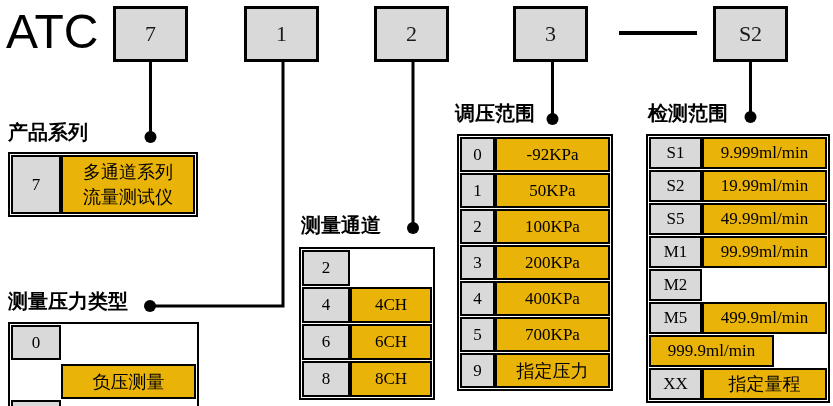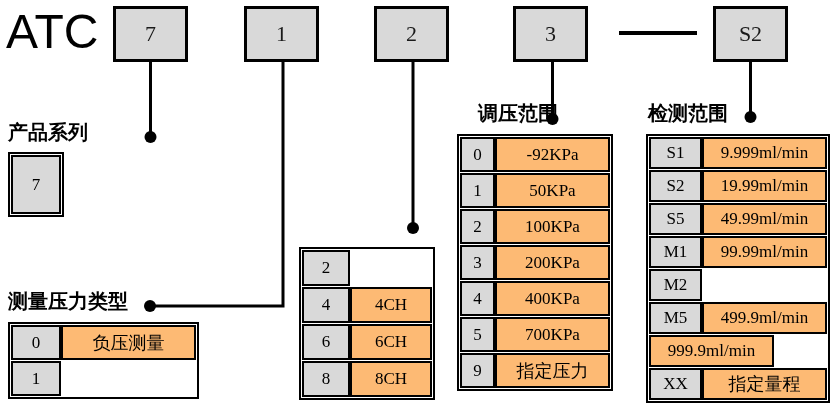--- a/index.html
+++ b/index.html
@@ -28,28 +28,28 @@
     font-weight:bold;font-size:20px;color:#000;white-space:nowrap;
   }
   .tbl{position:absolute;border:2px solid #000;background:#fff;}
   .row{display:flex;margin:1px;}
   .cell{
     border:2px solid #000;
     display:flex;align-items:center;justify-content:center;
     font-size:17px;color:#000;box-sizing:content-box;
   }
   .code{background:#d9d9d9;}
-  .val{background:#fdba74;}
+  .val{background:#eab308;}
   .cjk{font-size:18px;}
   .multiline{white-space:pre-line;line-height:1.35;text-align:left;justify-content:center;}
   
   .t-series .code{width:46px;height:55px;}
   .t-series .val{width:130px;height:55px;}
   .t-ptype .code{width:46px;height:31px;}
-  .t-ptype .val{width:131px;height:31px;}
+  .t-ptype .val{width:131px;height:31px;margin-top:39px;}
   .t-chan .code{width:44px;height:32px;}
   .t-chan .val{width:78px;height:32px;}
   .t-prange .code{width:31px;height:31px;}
   .t-prange .val{width:111px;height:31px;}
   .t-drange .code{width:49px;height:28px;}
   .t-drange .val{width:121px;height:28px;text-align:right;}
 </style>
 </head>
 <body>
 
@@ -75,26 +75,29 @@
 
   <div class="brand">ATC</div>
   <div class="codebox" style="left:113px;">7</div>
   <div class="codebox" style="left:244px;">1</div>
   <div class="codebox" style="left:374px;">2</div>
   <div class="codebox" style="left:513px;">3</div>
   <div class="codebox" style="left:713px;">S2</div>
 
   <div class="hdr" style="left:8px;top:119px;">产品系列</div>
   <div class="hdr" style="left:8px;top:288px;">测量压力类型</div>
-  <div class="hdr" style="left:478px;top:100px;">调压范围</div>
+  <div class="hdr" style="left:301px;top:212px;">测量通道</div>
+  <div class="hdr" style="left:455px;top:100px;">调压范围</div>
   <div class="hdr" style="left:648px;top:100px;">检测范围</div>
 
   <div class="tbl t-series" style="left:8px;top:152px;">
     <div class="row">
       <div class="cell code">7</div>
+      <div class="cell val cjk multiline">多通道系列
+流量测试仪</div>
     </div>
   </div>
 
   <div class="tbl t-ptype" style="left:8px;top:322px;">
     <div class="row">
       <div class="cell code">0</div>
       <div class="cell val cjk">负压测量</div>
     </div>
     <div class="row">
       <div class="cell code">1</div>

